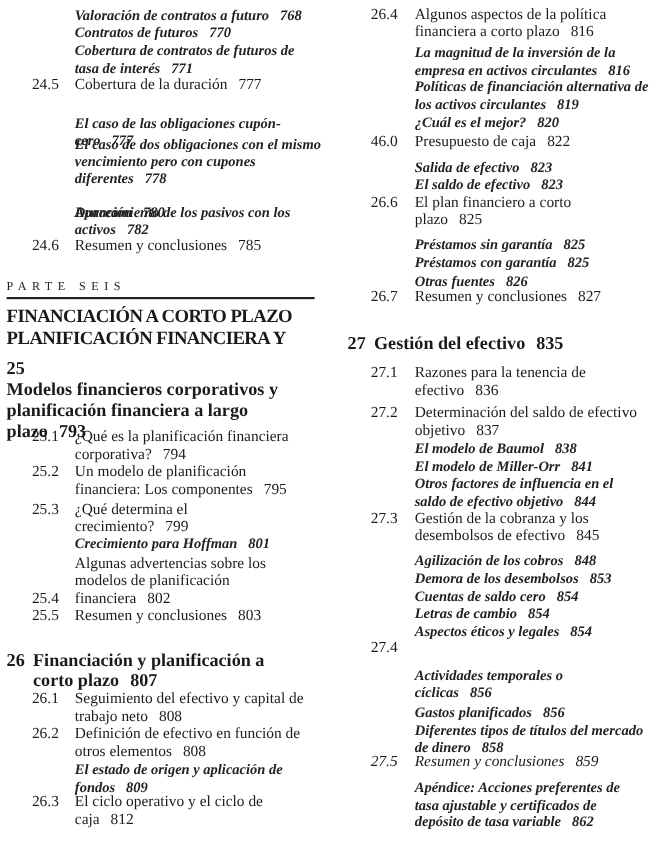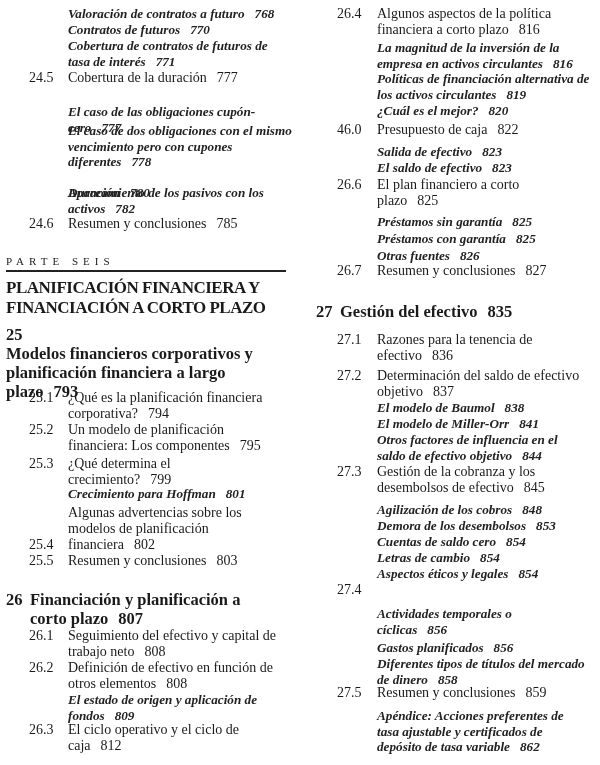--- a/index.html
+++ b/index.html
@@ -36,22 +36,22 @@
     <div class="entry sub" style="position:absolute;top:123px;left:68px;width:225px;"><span>El caso de dos obligaciones con el mismo vencimiento pero con cupones diferentes</span><span class="pg">778</span></div>
     <div class="entry sub" style="position:absolute;top:185px;left:68px;width:225px;"><span>Duración</span><span class="pg">780</span></div>
     <div class="entry sub" style="position:absolute;top:185px;left:68px;width:215px;"><span>Apareamiento de los pasivos con los activos</span><span class="pg">782</span></div>
     <div class="entry sec" style="position:absolute;top:216px;left:29px;width:260px;">
       <span class="num" style="width:39px;">24.6</span>
       <span class="txt"><span>Resumen y conclusiones</span><span class="pg">785</span></span>
     </div>
     <div class="part-label" style="position:absolute;top:255px;left:6px;">PARTE SEIS</div>
     <div class="part-rule" style="position:absolute;top:270px;left:6px;width:280px;"></div>
     <div class="part-title" style="position:absolute;top:278px;left:6px;width:290px;">
+      <div>FINANCIACIÓN A CORTO PLAZO</div>
       <div>PLANIFICACIÓN FINANCIERA Y</div>
-      <div>FINANCIACIÓN A CORTO PLAZO</div>
     </div>
     <div class="entry chap" style="position:absolute;top:325px;left:6px;width:270px;flex-direction:column;">
       <span class="num">25</span>
       <span class="txt"><span>Modelos financieros corporativos y planificación financiera a largo plazo</span><span class="pg">793</span></span>
     </div>
     <div class="entry sec" style="position:absolute;top:390px;left:29px;width:255px;">
       <span class="num" style="width:39px;">25.1</span>
       <span class="txt"><span>¿Qué es la planificación financiera corporativa?</span><span class="pg">794</span></span>
     </div>
     <div class="entry sec" style="position:absolute;top:422px;left:29px;width:255px;">
@@ -137,18 +137,18 @@
     <div class="entry sub" style="position:absolute;top:518px;left:77px;width:215px;"><span>Demora de los desembolsos</span><span class="pg">853</span></div>
     <div class="entry sub" style="position:absolute;top:534px;left:77px;width:215px;"><span>Cuentas de saldo cero</span><span class="pg">854</span></div>
     <div class="entry sub" style="position:absolute;top:550px;left:77px;width:215px;"><span>Letras de cambio</span><span class="pg">854</span></div>
     <div class="entry sub" style="position:absolute;top:566px;left:77px;width:215px;"><span>Aspectos éticos y legales</span><span class="pg">854</span></div>
     <div class="entry sec" style="position:absolute;top:582px;left:37px;width:262px;">
       <span class="num" style="width:40px;">27.4</span>
     </div>
     <div class="entry sub" style="position:absolute;top:606px;left:77px;width:180px;"><span>Actividades temporales o cíclicas</span><span class="pg">856</span></div>
     <div class="entry sub" style="position:absolute;top:640px;left:77px;width:215px;"><span>Gastos planificados</span><span class="pg">856</span></div>
     <div class="entry sub" style="position:absolute;top:656px;left:77px;width:220px;"><span>Diferentes tipos de títulos del mercado de dinero</span><span class="pg">858</span></div>
-    <div class="entry sec" style="position:absolute;top:685px;left:37px;width:260px;">
+    <div class="entry sec" style="position:absolute;top:685px;left:37px;width:260px;font-style:italic;">
       <span class="num" style="width:40px;">27.5</span>
       <span class="txt"><span>Resumen y conclusiones</span><span class="pg">859</span></span>
     </div>
     <div class="entry sub" style="position:absolute;top:708px;left:77px;width:210px;"><span>Apéndice: Acciones preferentes de tasa ajustable y certificados de depósito de tasa variable</span><span class="pg">862</span></div>
   </div>
 
 </body></html>

